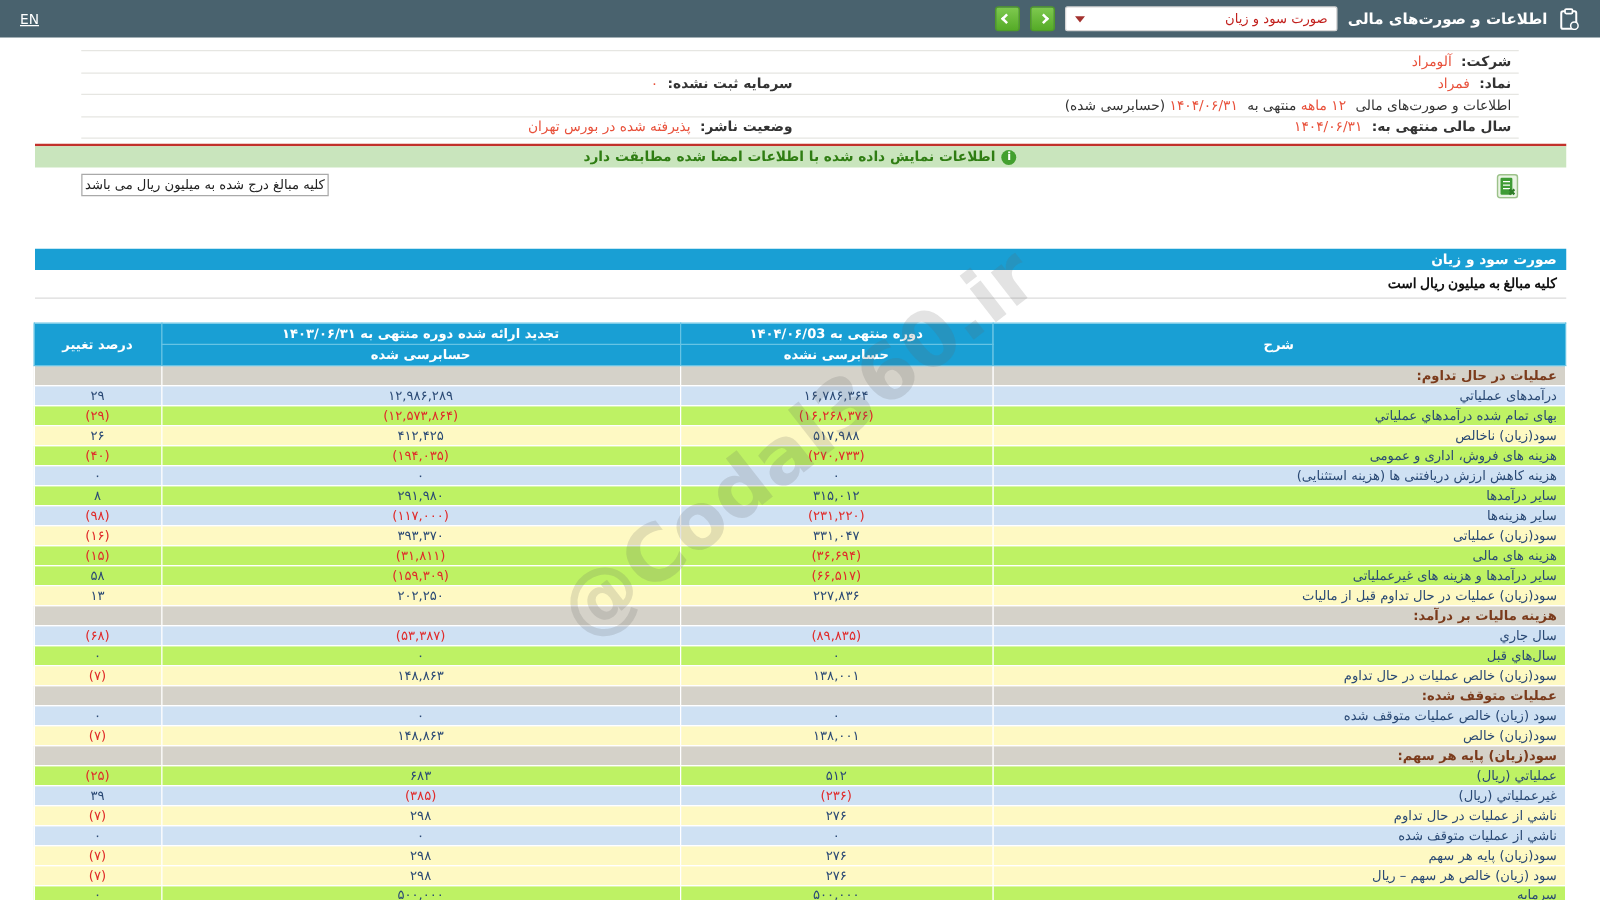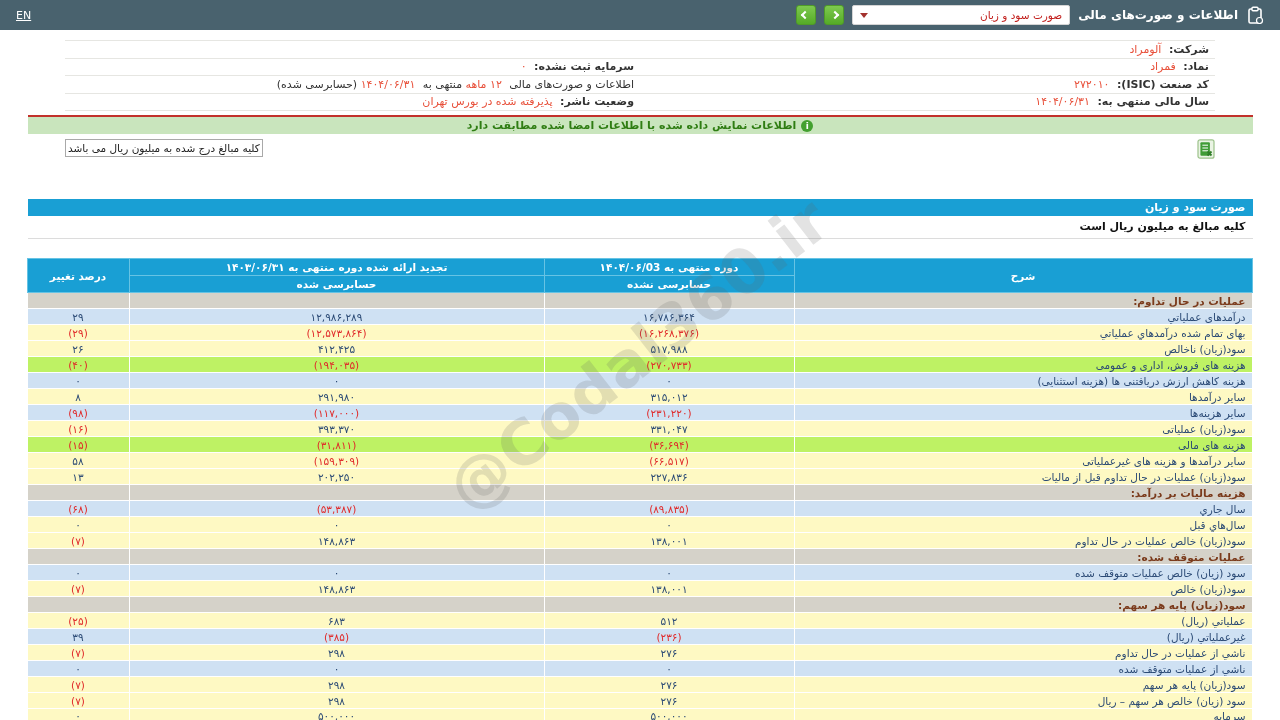--- a/index.html
+++ b/index.html
@@ -57,37 +57,37 @@
   .note-row { width: 1150px; margin: 5px auto 0; display: flex; justify-content: space-between; align-items: flex-start; direction: ltr; }
   .note-box { border: 1px solid #a9a9a9; background: #fff; padding: 2px 2px; font-size: 10.5px; color: #222; direction: rtl; }
   .excel-btn { width: 18px; height: 20px; cursor: pointer; display: inline-flex; }
   
   .stmt-title-bar {
     width: 1225px; margin: 40px auto 0; background: #199fd4; color: #fff;
     font-weight: bold; font-size: 11px; height: 17px; line-height: 17px; padding: 0 7px;
   }
   .stmt-subtitle {
     width: 1225px; margin: 0 auto; padding: 4px 7px 5px; font-weight: bold;
-    color: #111; border-bottom: 1px solid #dcdcdc; font-size: 11px;
+    color: #111; border-bottom: 1px solid #dcdcdc; font-size: 11px; font-family: Liberation Serif, serif;
   }
   
   .table-wrap { position: relative; width: 1225px; margin: 19px auto 0; }
   table.stmt { width: 1225px; border-collapse: collapse; table-layout: fixed; border-bottom: 2px solid #38818d; }
   table.stmt th {
     background: #199fd4; color: #fff; font-weight: bold; font-size: 10.5px;
     border: 1px solid #66c3e4; padding: 1px 4px; height: 17px; text-align: center;
   }
   table.stmt td { border: 1px solid #fff; height: 16px; padding: 0 6px; font-size: 10.5px; }
   td.cell-label { text-align: right; color: #2b4a75; }
   td.cell-num { text-align: center; color: #2b4a75; direction: ltr; }
   td.cell-num.neg { color: #e02a2a; }
   tr.row-section td { background: #d5d2c9; }
   tr.row-section td.cell-label { color: #7b3b1c; font-weight: bold; }
   tr.row-blue td { background: #cfe1f3; }
-  tr.row-gray td { background: #fef9c3; }
+  tr.row-gray td { background: #bef264; }
   tr.row-white td { background: #bef264; }
   tr.row-yellow td { background: #fef9c3; }
   .watermark {
     position: absolute; left: 300px; top: 60px; width: 620px; text-align: center;
     transform: rotate(-38deg); transform-origin: center;
     font-size: 62px; font-weight: bold; color: rgba(100,100,100,0.18);
     direction: ltr; pointer-events: none; white-space: nowrap;
   }
 </style>
 </head>
@@ -128,24 +128,20 @@
     <div class="info-cell">
       <span class="info-label">نماد:</span>
       <span class="info-value">فمراد</span>
     </div>
     <div class="info-cell">
       <span class="info-label">سرمایه ثبت نشده:</span>
       <span class="info-value">۰</span>
     </div>
   </div>
   <div class="info-row">
-    <div class="info-cell">
-      <span class="info-label">کد صنعت (ISIC):</span>
-      <span class="info-value">۲۷۲۰۱۰</span>
-    </div>
     <div class="info-cell">
       <span class="info-label-plain">اطلاعات و صورت‌های مالی</span>
       <span class="info-value">۱۲ ماهه</span>
       <span class="info-label-plain">منتهی به</span>
       <span class="info-value">۱۴۰۴/۰۶/۳۱</span>
       <span class="info-label-plain">(حسابرسی شده)</span>
     </div>
   </div>
   <div class="info-row">
     <div class="info-cell">

